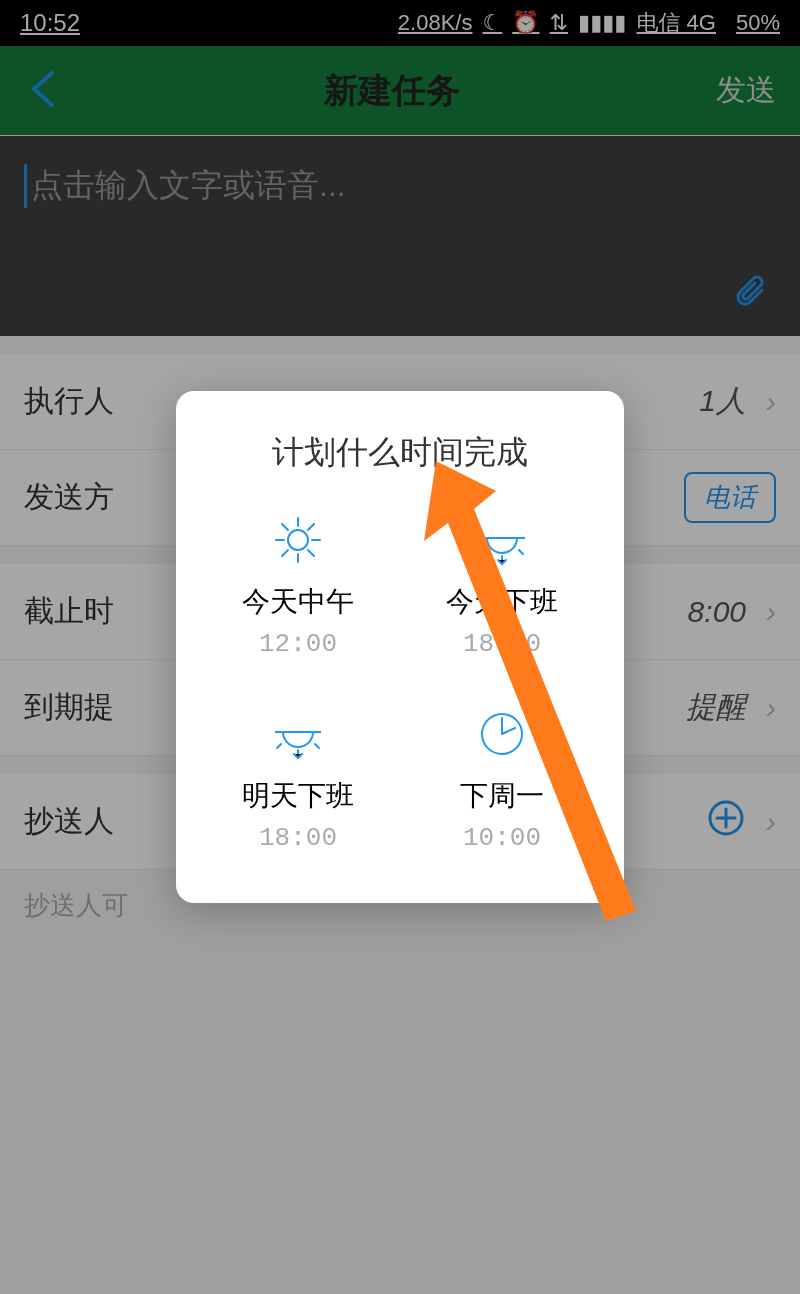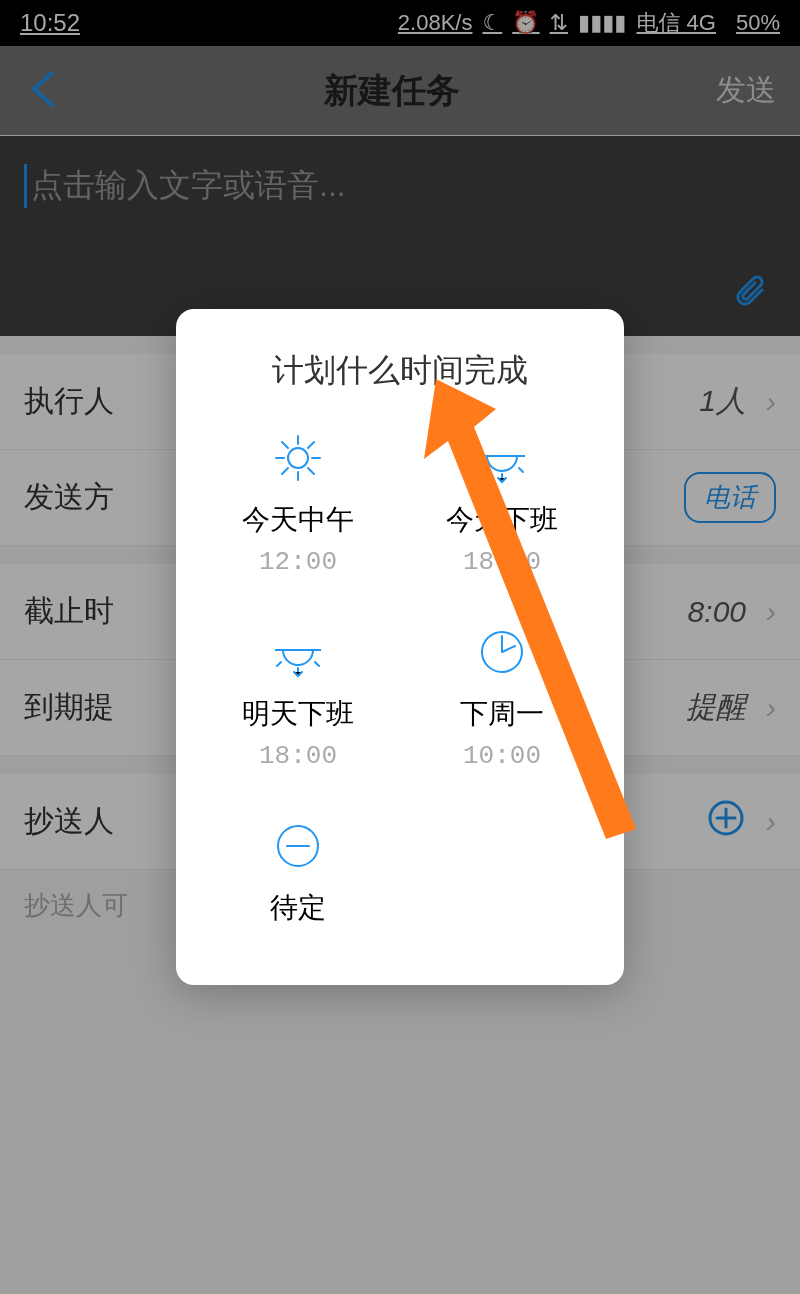--- a/index.html
+++ b/index.html
@@ -3,38 +3,38 @@
 <meta charset="utf-8">
 <style>
 * { margin: 0; padding: 0; box-sizing: border-box; font-family: -apple-system, "PingFang SC", "Microsoft YaHei", sans-serif; }
 html, body { width: 800px; height: 1294px; background: #f5f5f5; overflow: hidden; position: relative; }
 
 
 .statusbar { height: 46px; background: #000; color: #fff; display: flex; align-items: center; justify-content: space-between; padding: 0 20px; font-size: 24px; text-decoration: underline; }
 .statusbar .right { display: flex; align-items: center; gap: 10px; font-size: 22px; }
 
 
-.header { height: 90px; background: #737373; display: flex; align-items: center; justify-content: center; padding: 0 24px; border-bottom: 1px solid #e8e8e8; }
+.header { height: 90px; background: #15803d; display: flex; align-items: center; justify-content: center; padding: 0 24px; border-bottom: 1px solid #e8e8e8; }
 .header .title { font-size: 34px; font-weight: 600; color: #222; flex: 1; text-align: center; }
 .header .send { font-size: 30px; color: #d9d9d9; }
 .back-icon svg { width: 44px; height: 44px; }
 
 
 .input-area { background: #404040; padding: 28px 24px 10px 24px; min-height: 200px; position: relative; }
 .input-area .placeholder { font-size: 32px; color: #999; border-left: 3px solid #2196f3; padding-left: 4px; }
 .attach { position: absolute; right: 28px; bottom: 20px; }
 .attach svg { width: 40px; height: 40px; }
 
 
 .section { margin-top: 18px; }
 .row { background: #fff; height: 96px; display: flex; align-items: center; padding: 0 24px; font-size: 30px; color: #333; border-bottom: 1px solid #eee; justify-content: space-between; }
 .row .label { flex: 0 0 auto; }
 .row .value { color: #555; display: flex; align-items: center; gap: 12px; font-style: italic; }
 .chevron { color: #bbb; font-size: 30px; margin-left: 8px; }
-.tag-btn { border: 2px solid #2196f3; color: #2196f3; border-radius: 16px; padding: 6px 18px; font-size: 26px; }
+.tag-btn { border: 2px solid #2196f3; color: #2196f3; border-radius: 8px; padding: 6px 18px; font-size: 26px; }
 .plus-circle svg { width: 40px; height: 40px; }
 .note { padding: 18px 24px; font-size: 26px; color: #aaa; }
 
 
 .overlay { position: absolute; inset: 0; background: rgba(0,0,0,0.35); display: flex; align-items: center; justify-content: center; }
 .modal { width: 448px; background: #fff; border-radius: 18px; padding: 40px 20px 50px 20px; box-shadow: 0 8px 40px rgba(0,0,0,.25); position: relative; }
 .modal-title { text-align: center; font-size: 32px; color: #333; margin-bottom: 30px; }
 .grid { display: grid; grid-template-columns: 1fr 1fr; row-gap: 40px; }
 .opt { display: flex; flex-direction: column; align-items: center; gap: 8px; }
 .opt .icon { height: 70px; display: flex; align-items: center; justify-content: center; }
@@ -201,30 +201,20 @@
           <svg viewBox="0 0 70 60">
               <circle cx="35" cy="30" r="20" fill="none" stroke="#2196f3" stroke-width="2"></circle>
               <path d="M35 30 L35 14 M35 30 L48 24" stroke="#2196f3" stroke-width="2" stroke-linecap="round"></path>
             </svg>
         </span>
         <span class="t1">下周一</span>
         <span class="t2">10:00</span>
       </div>
 
 
-      <div class="opt">
-        <span class="icon">
-          <svg viewBox="0 0 70 60">
-              <circle cx="35" cy="30" r="20" fill="none" stroke="#2196f3" stroke-width="2"></circle>
-              <line x1="24" y1="30" x2="46" y2="30" stroke="#2196f3" stroke-width="2" stroke-linecap="round"></line>
-            </svg>
-        </span>
-        <span class="t1">待定</span>
-        <span class="t2"></span>
-      </div>
 
     </div>
 
     <div class="arrow-anno">
       <svg viewBox="0 0 280 500">
         <defs></defs>
         <polygon points="60,30 120,60 98,78 260,480 230,490 72,92 48,110" fill="#ff7a1a"></polygon>
       </svg>
     </div>
   </div>

